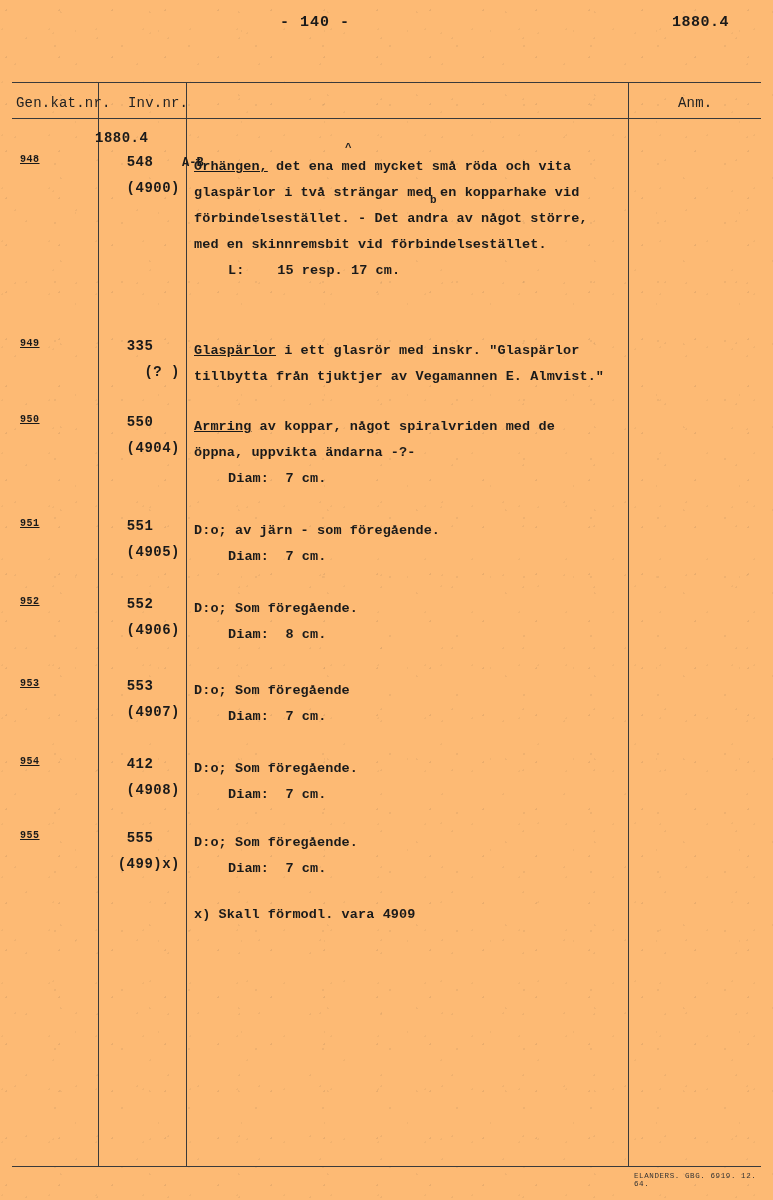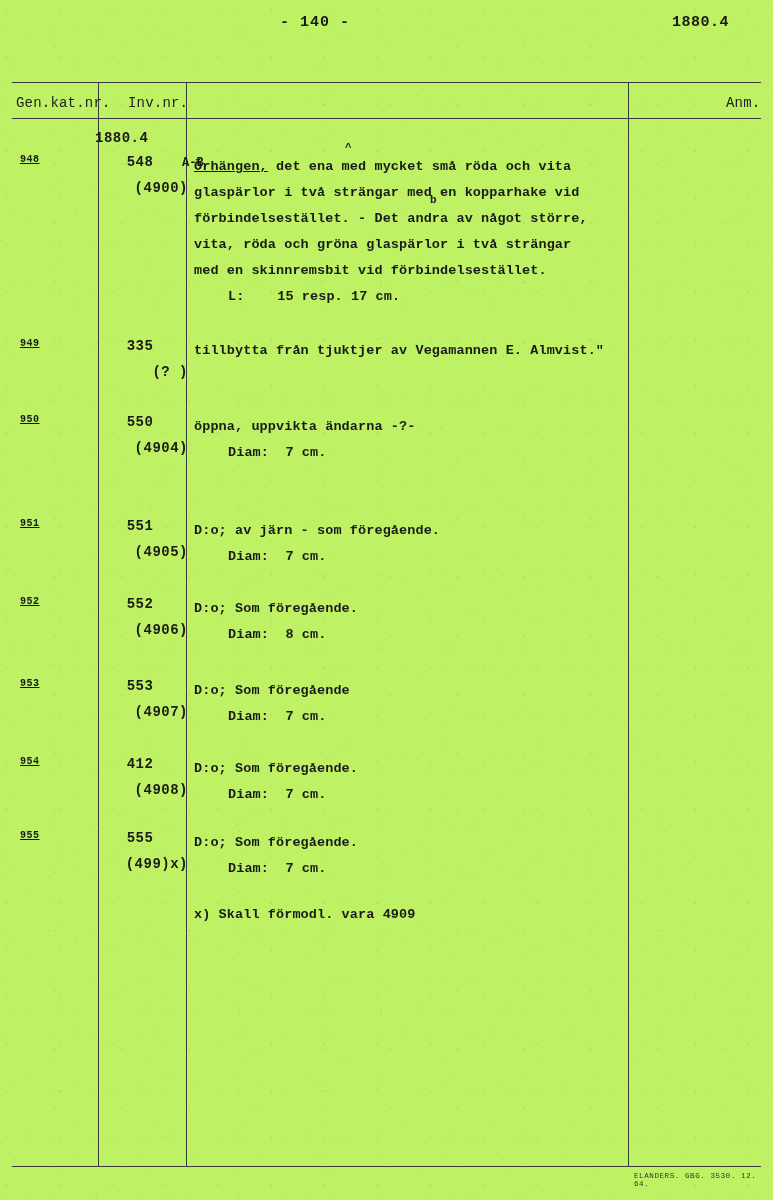--- a/index.html
+++ b/index.html
@@ -4,21 +4,21 @@
 <style>
   html, body {
     margin: 0;
     padding: 0;
     background: #ffffff;
   }
   .page {
     position: relative;
     width: 773px;
     height: 1200px;
-    background: #bef264;
+    background: #fdba74;
     font-family: "Liberation Mono", "DejaVu Sans Mono", monospace;
     color: #1a1a1a;
     overflow: hidden;
   }
   
   .page::before {
     content: "";
     position: absolute;
     inset: 0;
     pointer-events: none;
@@ -81,21 +81,21 @@
 
   .col-head {
     position: absolute;
     top: 95px;
     font-size: 14px;
     letter-spacing: .2px;
     color: #222;
   }
   .ch-gen  { left: 16px; }
   .ch-inv  { left: 128px; }
-  .ch-anm  { left: 678px; margin-left: 48px; }
+  .ch-anm  { left: 678px; }
 
   .body {
     position: absolute;
     top: 126px;
     left: 0;
     width: 773px;
   }
 
   .year-label {
     position: absolute;
@@ -132,21 +132,20 @@
   }
   .inv-sub {
     position: absolute;
     left: 100px;
     width: 80px;
     top: 26px;
     text-align: right;
     font-size: 14px;
     font-weight: bold;
     letter-spacing: .5px;
-    padding-left: 8px;
   }
   .inv-suffix {
     position: absolute;
     left: 182px;
     top: 2px;
     font-size: 12px;
     font-weight: bold;
   }
   .desc {
     position: absolute;
@@ -207,40 +206,41 @@
       <div class="gen">948</div>
       <div class="inv">548</div>
       <div class="inv-suffix">A-B</div>
       <div class="inv-sub">(4900)</div>
       <div class="caret" style="left:345px; top:-12px;">^</div>
       <div class="caret" style="left:430px; top:40px;">b</div>
       <div class="desc">
         <span class="ln"><span class="kw">Örhängen,</span><span> det ena med mycket små röda och vita</span></span>
         <span class="ln">glaspärlor i två strängar med en kopparhake vid</span>
         <span class="ln">förbindelsestället. - Det andra av något större,</span>
-        <span class="ln">vita, röda och gröna glaspärlor i två strängar</span>
         <span class="ln">med en skinnremsbit vid förbindelsestället.</span>
         <span class="ln indent">L:    15 resp. 17 cm.</span>
       </div>
     </div>
 
     <div class="entry" style="top:212px;">
       <div class="gen">949</div>
       <div class="inv">335</div>
       <div class="inv-sub">(? )</div>
       <div class="desc">
+        <span class="ln"><span class="kw">Glaspärlor</span><span> i ett glasrör med inskr. "Glaspärlor</span></span>
         <span class="ln">tillbytta från tjuktjer av Vegamannen E. Almvist."</span>
       </div>
     </div>
 
     <div class="entry" style="top:288px;">
       <div class="gen">950</div>
       <div class="inv">550</div>
       <div class="inv-sub">(4904)</div>
       <div class="desc">
+        <span class="ln"><span class="kw">Armring</span><span> av koppar, något spiralvriden med de</span></span>
         <span class="ln">öppna, uppvikta ändarna -?-</span>
         <span class="ln indent">Diam:  7 cm.</span>
       </div>
     </div>
 
     <div class="entry" style="top:392px;">
       <div class="gen">951</div>
       <div class="inv">551</div>
       <div class="inv-sub">(4905)</div>
       <div class="desc">
@@ -290,15 +290,15 @@
     </div>
 
     <div class="entry" style="top:776px;">
       <div class="desc">
         <span class="ln">x) Skall förmodl. vara 4909</span>
       </div>
     </div>
 
   </div>
 
-  <div class="footer-mark">ELANDERS. GBG. 3530. 12. 64.</div>
+  <div class="footer-mark">ELANDERS. GBG. 6919. 12. 64.</div>
 
 </div>
 
 </body></html>

